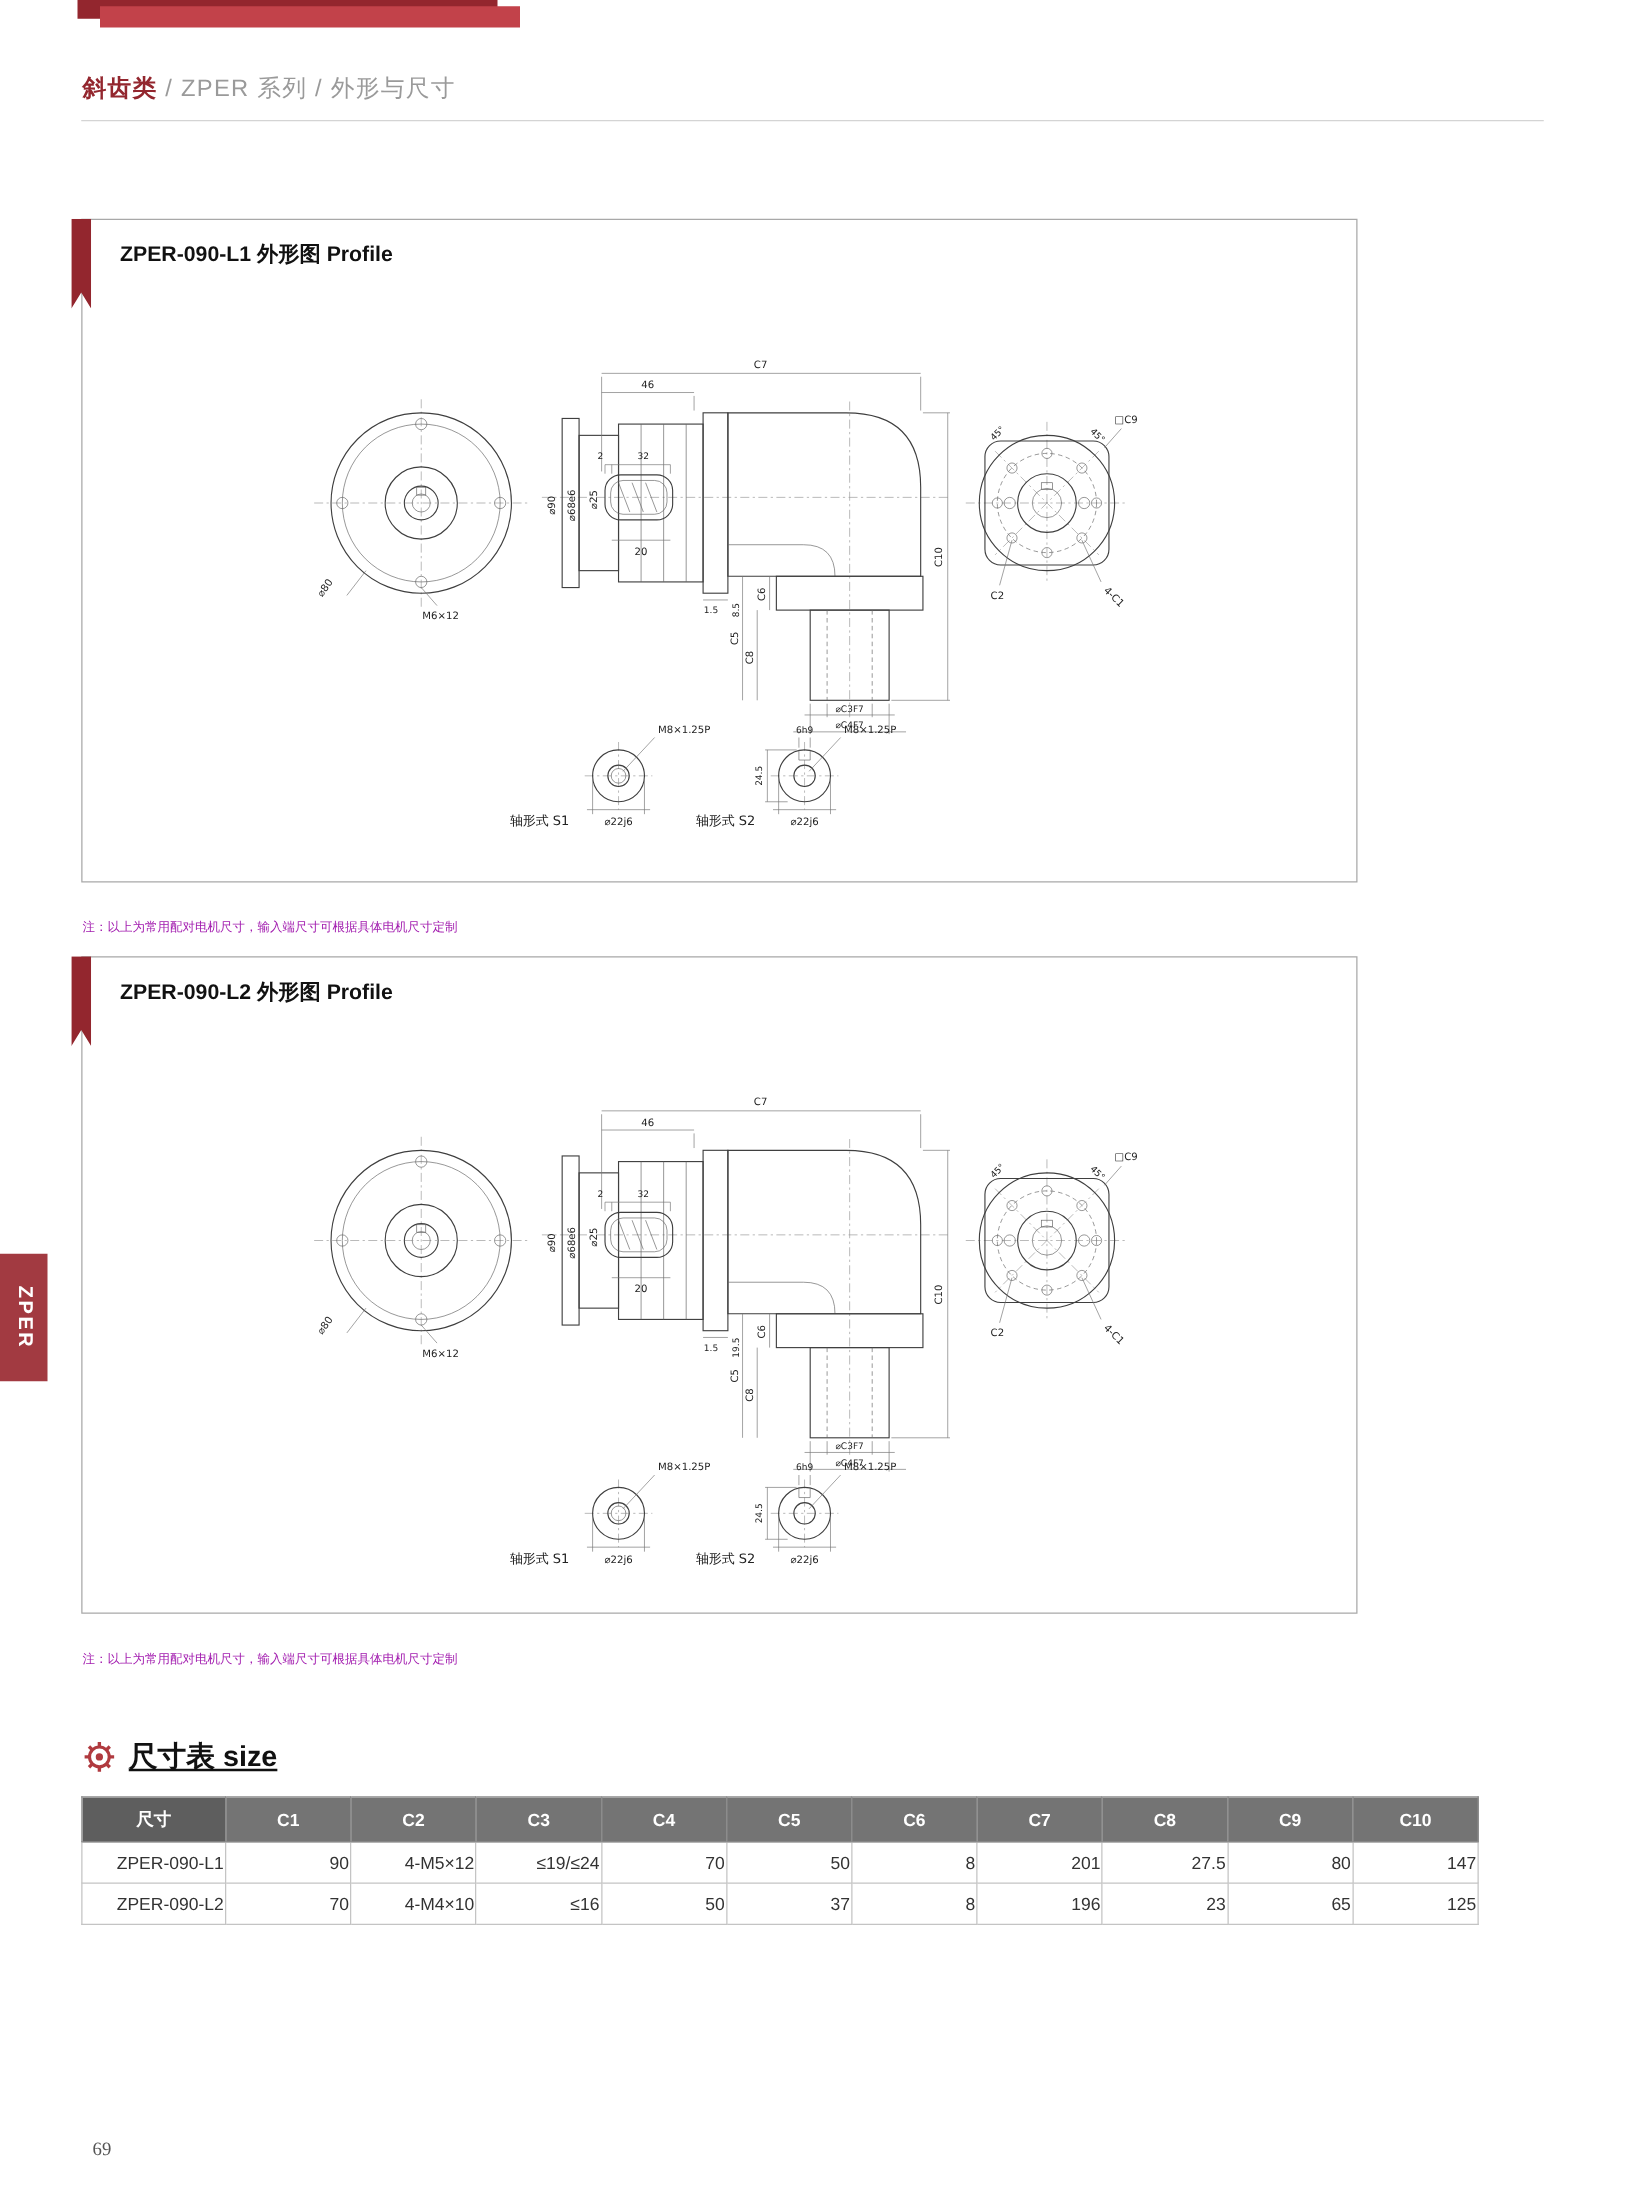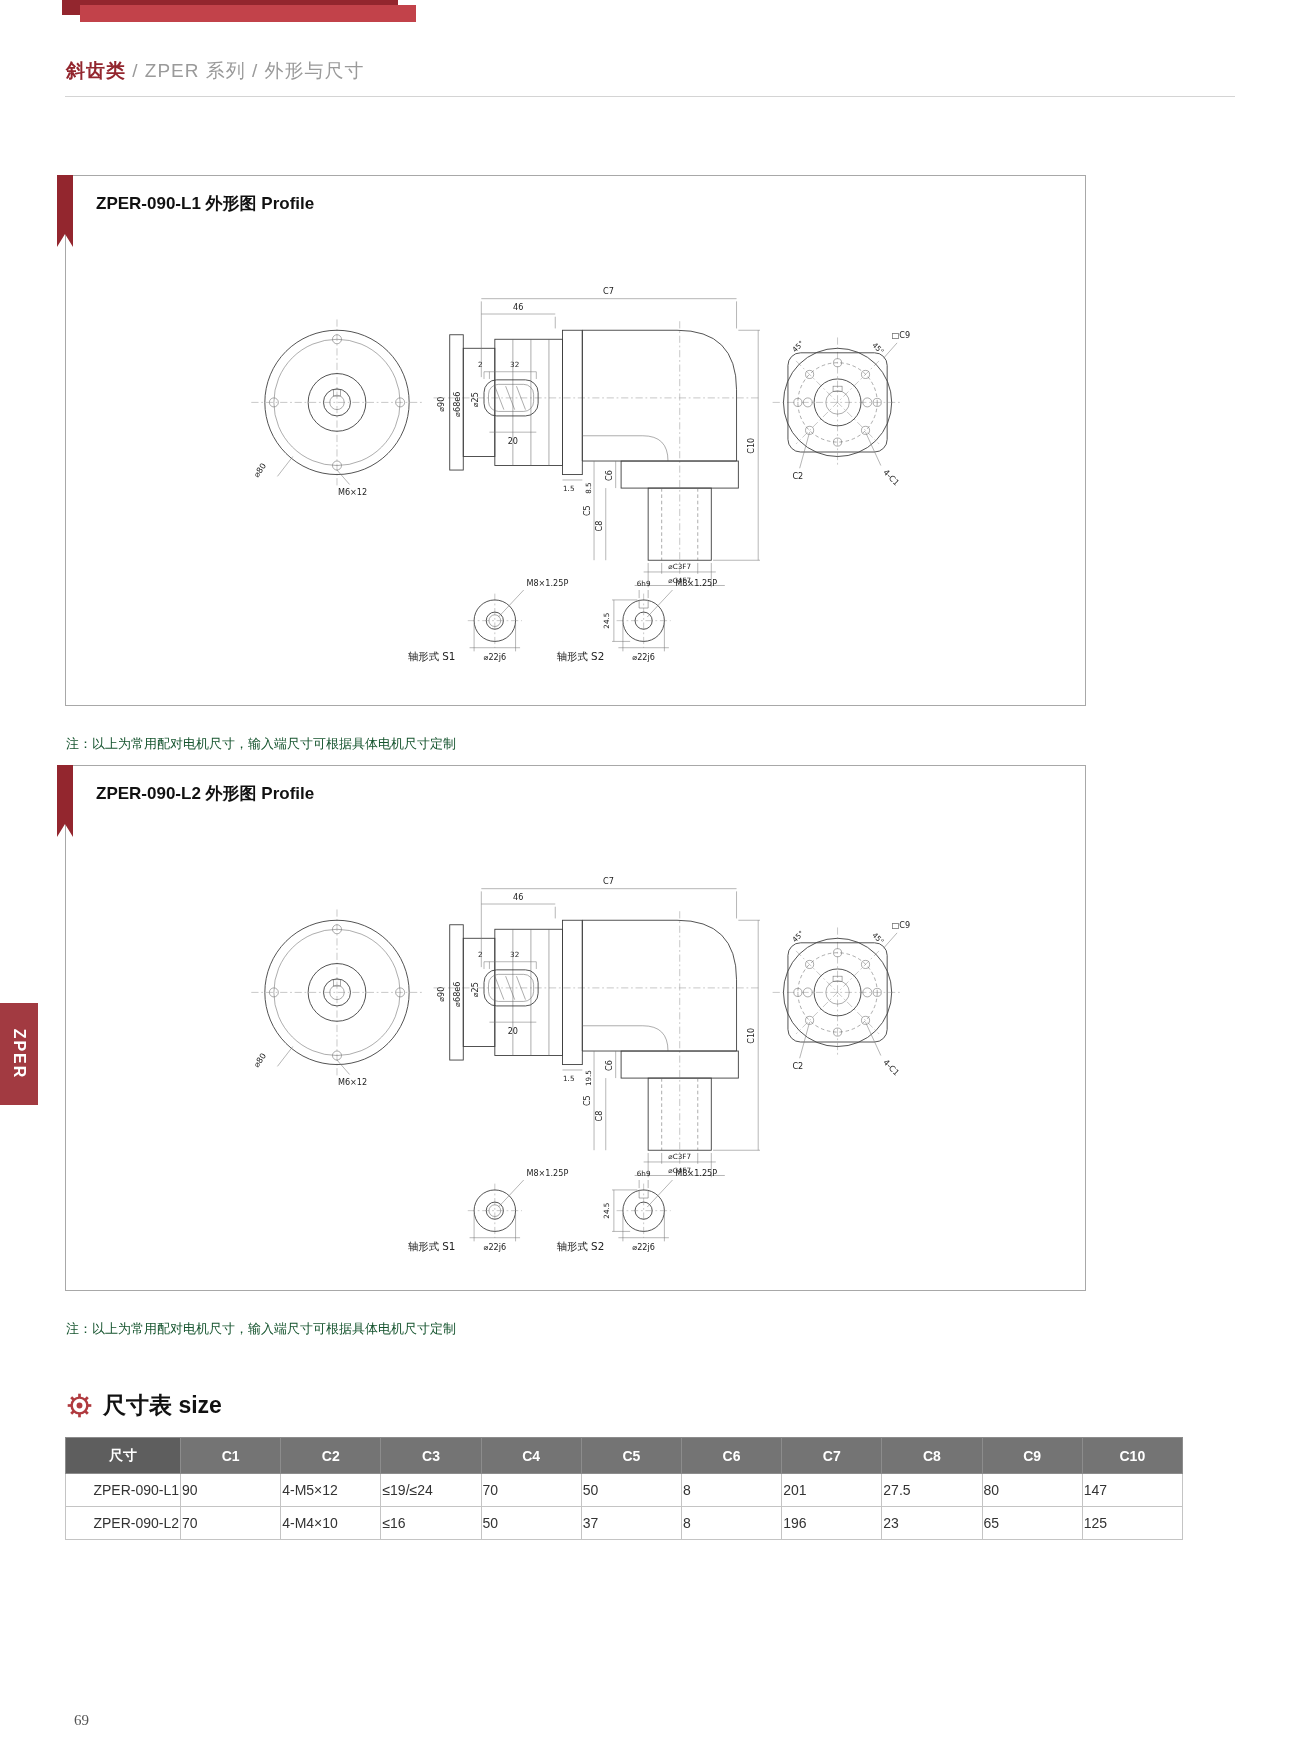--- a/index.html
+++ b/index.html
@@ -23,37 +23,37 @@
 
   
   .profile-box{position:absolute;left:65px;width:1019px;border:1px solid #a8a8a8;background:#fff;}
   .box1{top:175px;height:529px;}
   .box2{top:765px;height:524px;}
   .ribbon{position:absolute;left:-9px;top:-1px;width:16px;height:72px;background:var(--brand);
           clip-path:polygon(0 0,100% 0,100% 100%,50% 82%,0 100%);}
   .box-title{margin:16px 0 0 30px;font-size:17px;font-weight:bold;color:#111;}
   .drawing-host{margin-top:-2px;text-align:center;}
 
-  .note{position:absolute;left:66px;font-size:13px;color:#14532d;margin:0;}
+  .note{position:absolute;left:66px;font-size:10px;color:#a21caf;margin:0;}
   .note1{top:735px;} .note2{top:1320px;}
 
   
   .side-tab{position:absolute;left:0;top:1003px;width:38px;height:102px;background:var(--tab);
             display:flex;align-items:center;justify-content:center;}
   .side-tab span{transform:rotate(90deg);color:#fff;font-weight:bold;font-size:16px;letter-spacing:2px;}
 
   
   .size-title{position:absolute;left:66px;top:1390px;display:flex;align-items:center;gap:10px;
-              font-size:23px;font-weight:bold;color:#111;}
+              font-size:23px;font-weight:bold;color:#111;text-decoration:underline;}
   table.dim-table{position:absolute;left:65px;top:1437px;border-collapse:collapse;table-layout:fixed;
                   width:1118px;font-size:14px;}
   table.dim-table th{background:var(--thbg);color:#fff;font-weight:bold;height:33px;
                      border:1px solid #8c8c8c;text-align:center;}
   table.dim-table th.first{background:var(--thbg-dark);width:112px;}
-  table.dim-table td{border:1px solid #c4c4c4;height:30px;text-align:left;color:#333;background:#fff;}
+  table.dim-table td{border:1px solid #c4c4c4;height:30px;text-align:right;color:#333;background:#fff;}
   table.dim-table td.model{text-align:right;padding-left:14px;}
 
   .page-number{position:absolute;left:74px;top:1712px;font-size:15px;color:#555;font-family:Liberation Serif, serif;}
 
   
   svg.drawing line, svg.drawing rect, svg.drawing circle, svg.drawing path{
     fill:none;stroke:#3f3f3f;stroke-width:1;}
   svg.drawing .thin{stroke-width:0.6;stroke:#666;}
   svg.drawing .dim{stroke:#777;stroke-width:0.6;}
   svg.drawing .cl{stroke:#999;stroke-width:0.6;stroke-dasharray:8 3 2 3;}

